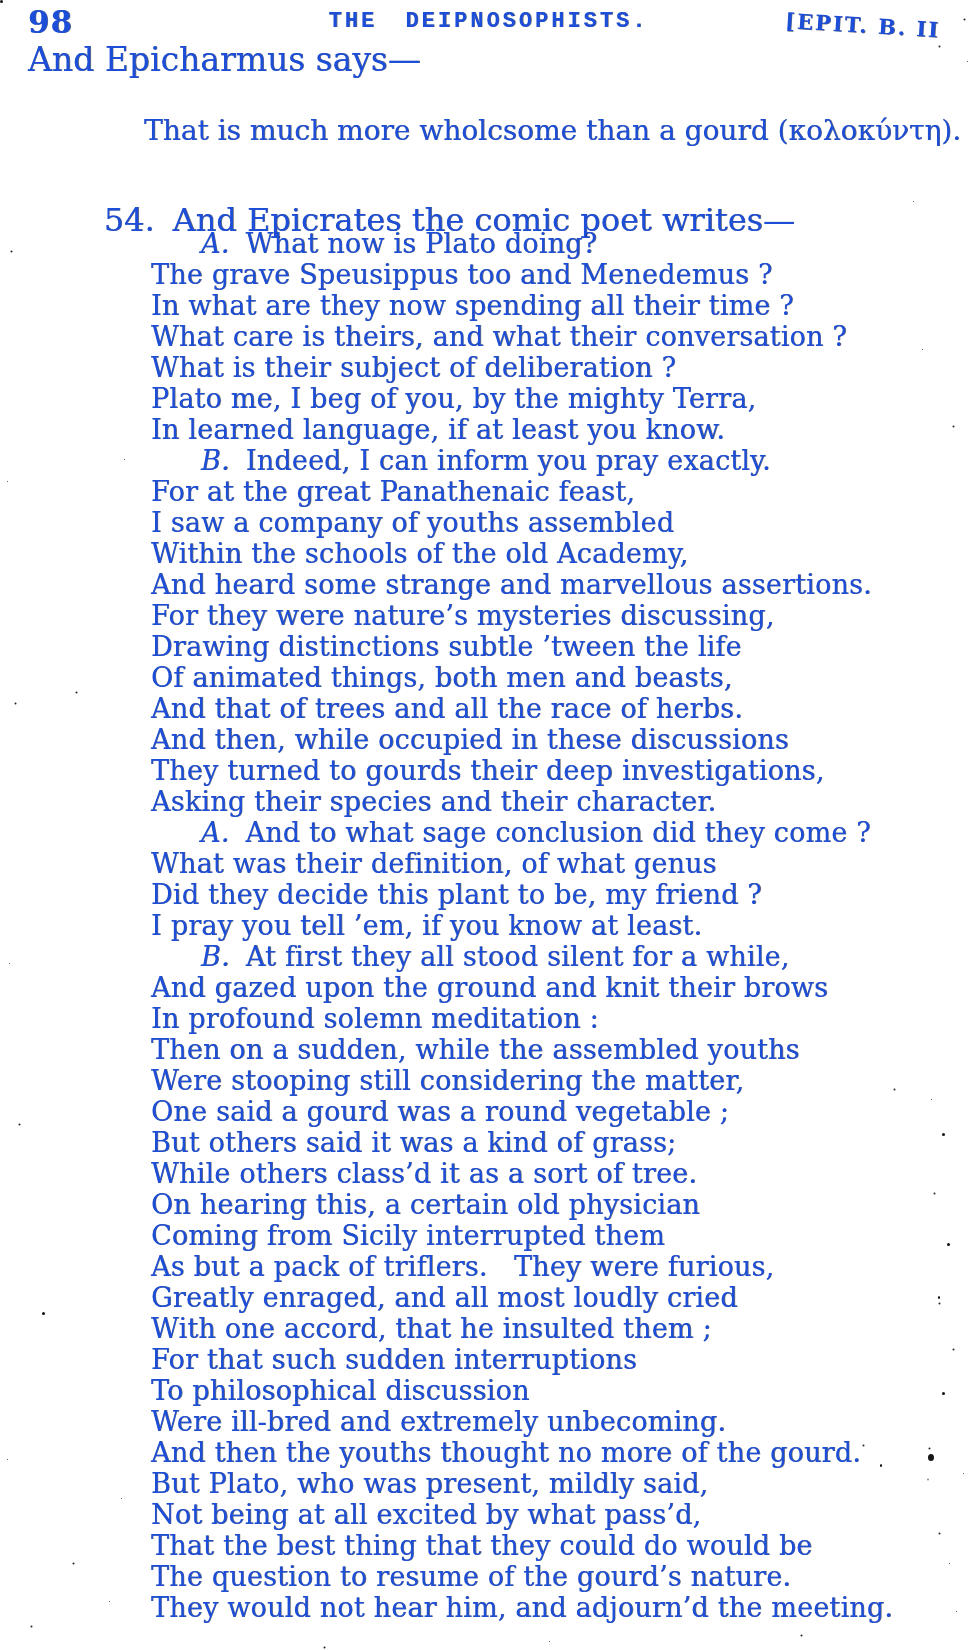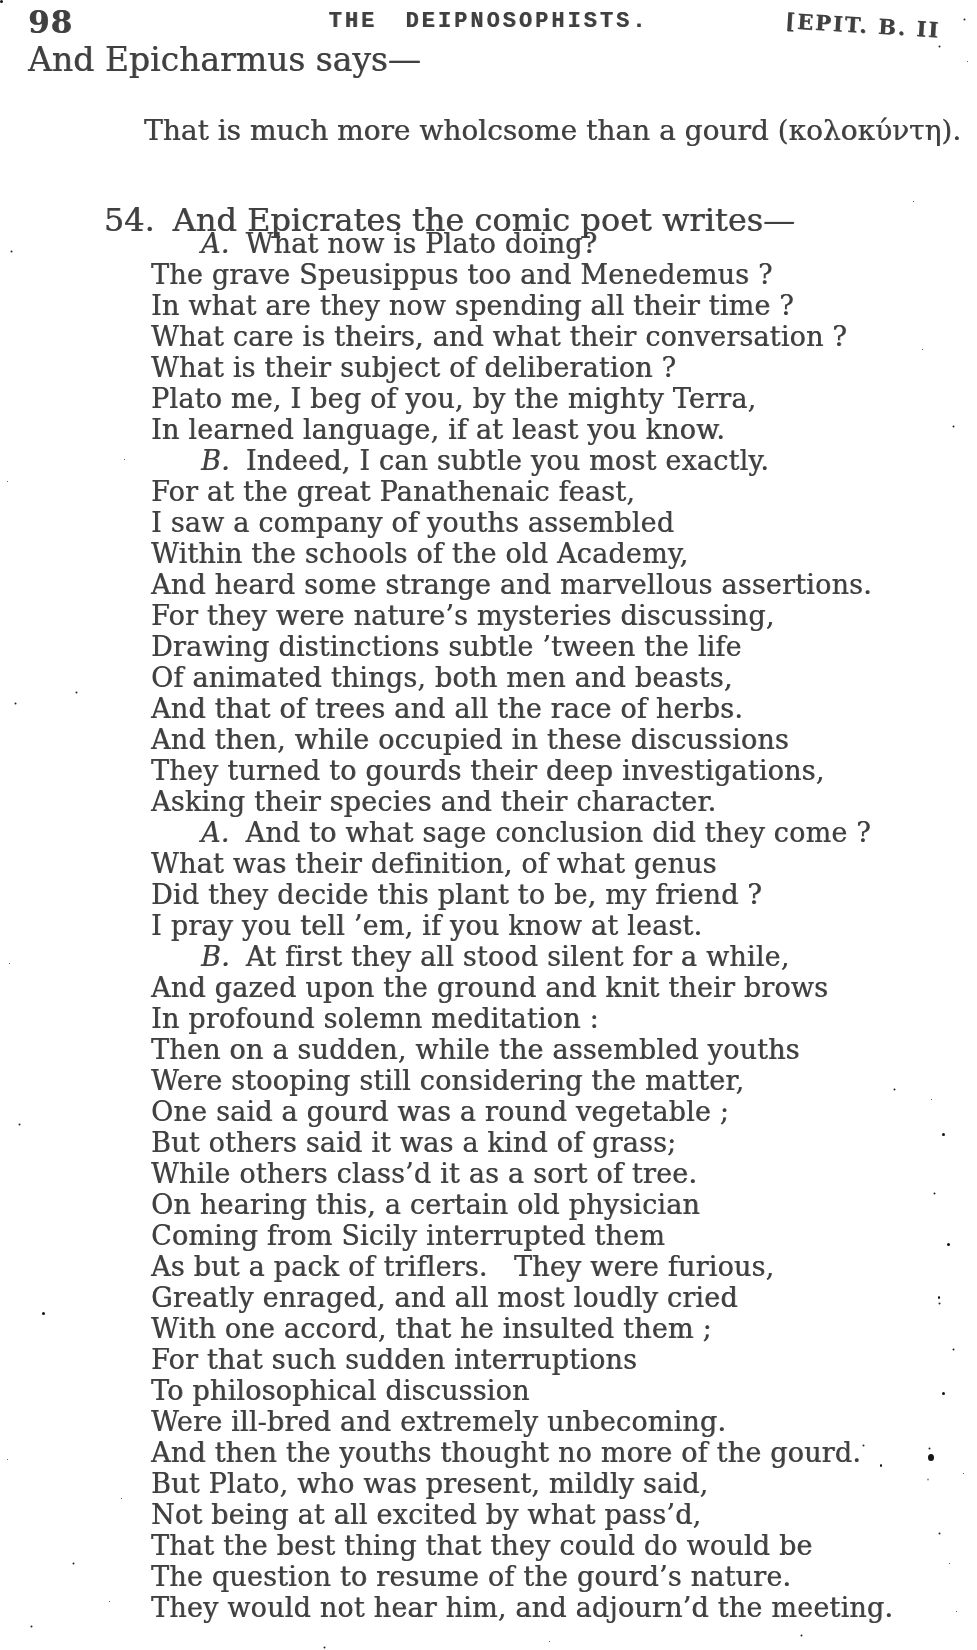--- a/index.html
+++ b/index.html
@@ -7,21 +7,21 @@
     padding: 0;
     background: #ffffff;
   }
   .page {
     position: relative;
     width: 977px;
     height: 1650px;
     background: #ffffff;
     overflow: hidden;
     font-family: "DejaVu Serif", "Liberation Serif", serif;
-    color: #404040;
+    color: #1d4ed8;
   }
   .ink {
     text-shadow: 0.6px 0.4px 0 rgba(0,0,0,0.55);
   }
   
   .pagenum {
     position: absolute;
     left: 28px;
     top: 4px;
     font-size: 31px;
@@ -139,21 +139,21 @@
   </p>
 
   <div class="verse ink">
       <div class="verse-line has-speaker"><span class="spk">A.</span><span>What now is Plato doing?</span></div>
       <div class="verse-line"><span>The grave Speusippus too and Menedemus ?</span></div>
       <div class="verse-line"><span>In what are they now spending all their time ?</span></div>
       <div class="verse-line"><span>What care is theirs, and what their conversation ?</span></div>
       <div class="verse-line"><span>What is their subject of deliberation ?</span></div>
       <div class="verse-line"><span>Plato me, I beg of you, by the mighty Terra,</span></div>
       <div class="verse-line"><span>In learned language, if at least you know.</span></div>
-      <div class="verse-line has-speaker"><span class="spk">B.</span><span>Indeed, I can subtle you most exactly.</span></div>
+      <div class="verse-line has-speaker"><span class="spk">B.</span><span>Indeed, I can inform you pray exactly.</span></div>
       <div class="verse-line"><span>For at the great Panathenaic feast,</span></div>
       <div class="verse-line"><span>I saw a company of youths assembled</span></div>
       <div class="verse-line"><span>Within the schools of the old Academy,</span></div>
       <div class="verse-line"><span>And heard some strange and marvellous assertions.</span></div>
       <div class="verse-line"><span>For they were nature’s mysteries discussing,</span></div>
       <div class="verse-line"><span>Drawing distinctions subtle ’tween the life</span></div>
       <div class="verse-line"><span>Of animated things, both men and beasts,</span></div>
       <div class="verse-line"><span>And that of trees and all the race of herbs.</span></div>
       <div class="verse-line"><span>And then, while occupied in these discussions</span></div>
       <div class="verse-line"><span>They turned to gourds their deep investigations,</span></div>

